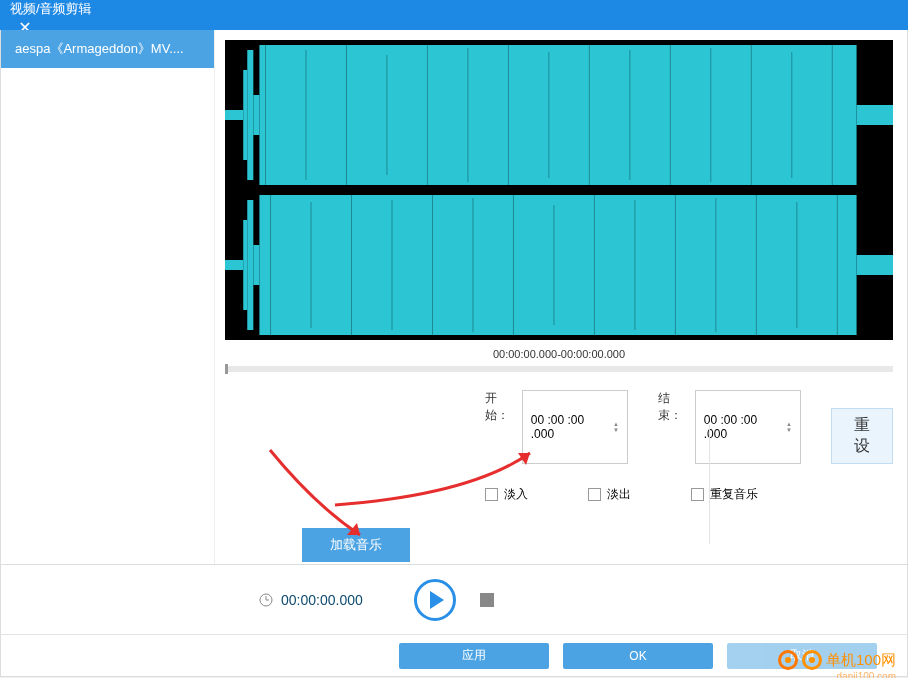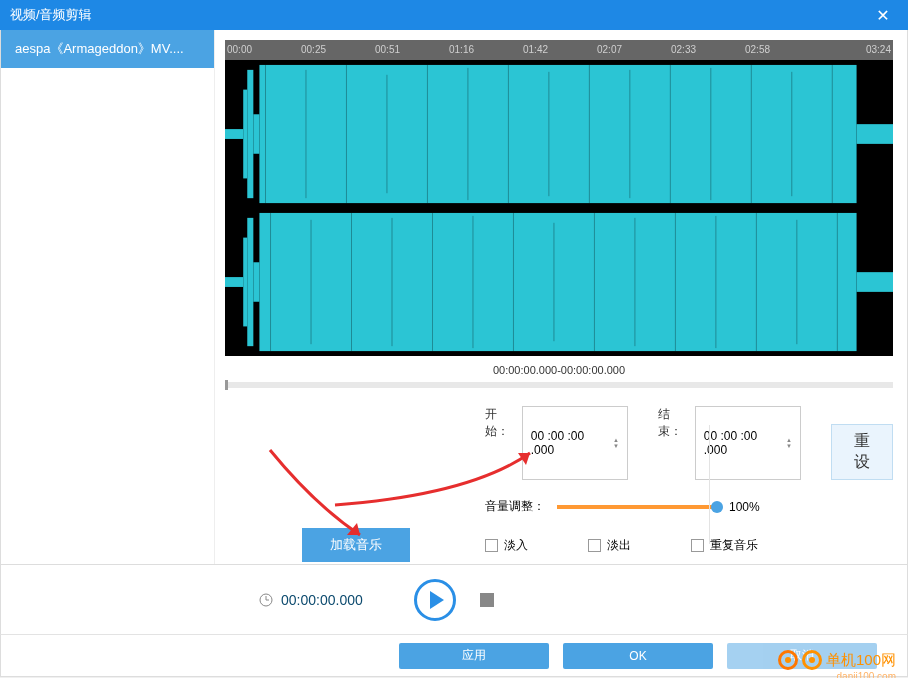--- a/index.html
+++ b/index.html
@@ -1,18 +1,18 @@
 <!DOCTYPE html>
 <html><head>
 <meta charset="utf-8">
 <style>
 * { margin: 0; padding: 0; box-sizing: border-box; font-family: "Microsoft YaHei", sans-serif; }
 body { background: #f0f0f0; width: 908px; height: 678px; overflow: hidden; position: relative; }
 
-.titlebar { height: 30px; background: #1e88e5; color: #fff; display: flex; align-items: center; padding: 0 10px; font-size: 13px; }
+.titlebar { height: 30px; background: #1e88e5; color: #fff; display: flex; padding: 0 10px; font-size: 13px; flex-direction: column; }
 .titlebar .title { flex: 1; }
 .titlebar .close { width: 30px; text-align: center; font-size: 16px; cursor: pointer; }
 
 .main { display: flex; height: 535px; background: #fff; border: 1px solid #ddd; border-top: none; }
 
 .sidebar { width: 215px; background: #fff; border-right: 1px solid #eee; }
 .file-item { background: #4ba3e3; color: #fff; padding: 10px 14px; font-size: 13px; white-space: nowrap; overflow: hidden; text-overflow: ellipsis; }
 
 .content { flex: 1; padding: 10px 14px 10px 10px; display: flex; flex-direction: column; position: relative; }
 
@@ -73,31 +73,20 @@
   <span class="title">视频/音频剪辑</span>
   <span class="close">✕</span>
 </div>
 
 <div class="main">
   <div class="sidebar">
     <div class="file-item">aespa《Armageddon》MV....</div>
   </div>
 
   <div class="content">
-    <div class="timeline-ruler">
-      <div class="tick">00:00</div>
-      <div class="tick">00:25</div>
-      <div class="tick">00:51</div>
-      <div class="tick">01:16</div>
-      <div class="tick">01:42</div>
-      <div class="tick">02:07</div>
-      <div class="tick">02:33</div>
-      <div class="tick">02:58</div>
-      <div class="tick" style="text-align:right;padding-right:2px;">03:24</div>
-    </div>
 
     <div class="waveform">
       <div class="wave-track">
         <svg class="wave-svg" viewBox="0 0 660 150" preserveAspectRatio="none">
           <rect x="0" y="0" width="660" height="150" fill="#000"></rect>
           <g fill="#2bc5d4">
             <rect x="0" y="70" width="18" height="10"></rect>
               <rect x="18" y="30" width="4" height="90"></rect>
               <rect x="22" y="10" width="6" height="130"></rect>
               <rect x="28" y="55" width="6" height="40"></rect>
@@ -175,27 +164,20 @@
           <span>00 :00 :00 .000</span>
           <div class="stepper">
               <span>▲</span>
               <span>▼</span>
             </div>
         </div>
       </div>
       <button class="reset-btn">重设</button>
     </div>
 
-    <div class="volume-row">
-      <span>音量调整：</span>
-      <div class="vol-slider">
-        <div class="vol-thumb"></div>
-      </div>
-      <span>100%</span>
-    </div>
 
     <div class="checkbox-row">
       <label class="chk">
           <span class="chk-box"></span>
           <span>淡入</span>
         </label>
       <label class="chk">
           <span class="chk-box"></span>
           <span>淡出</span>
         </label>

